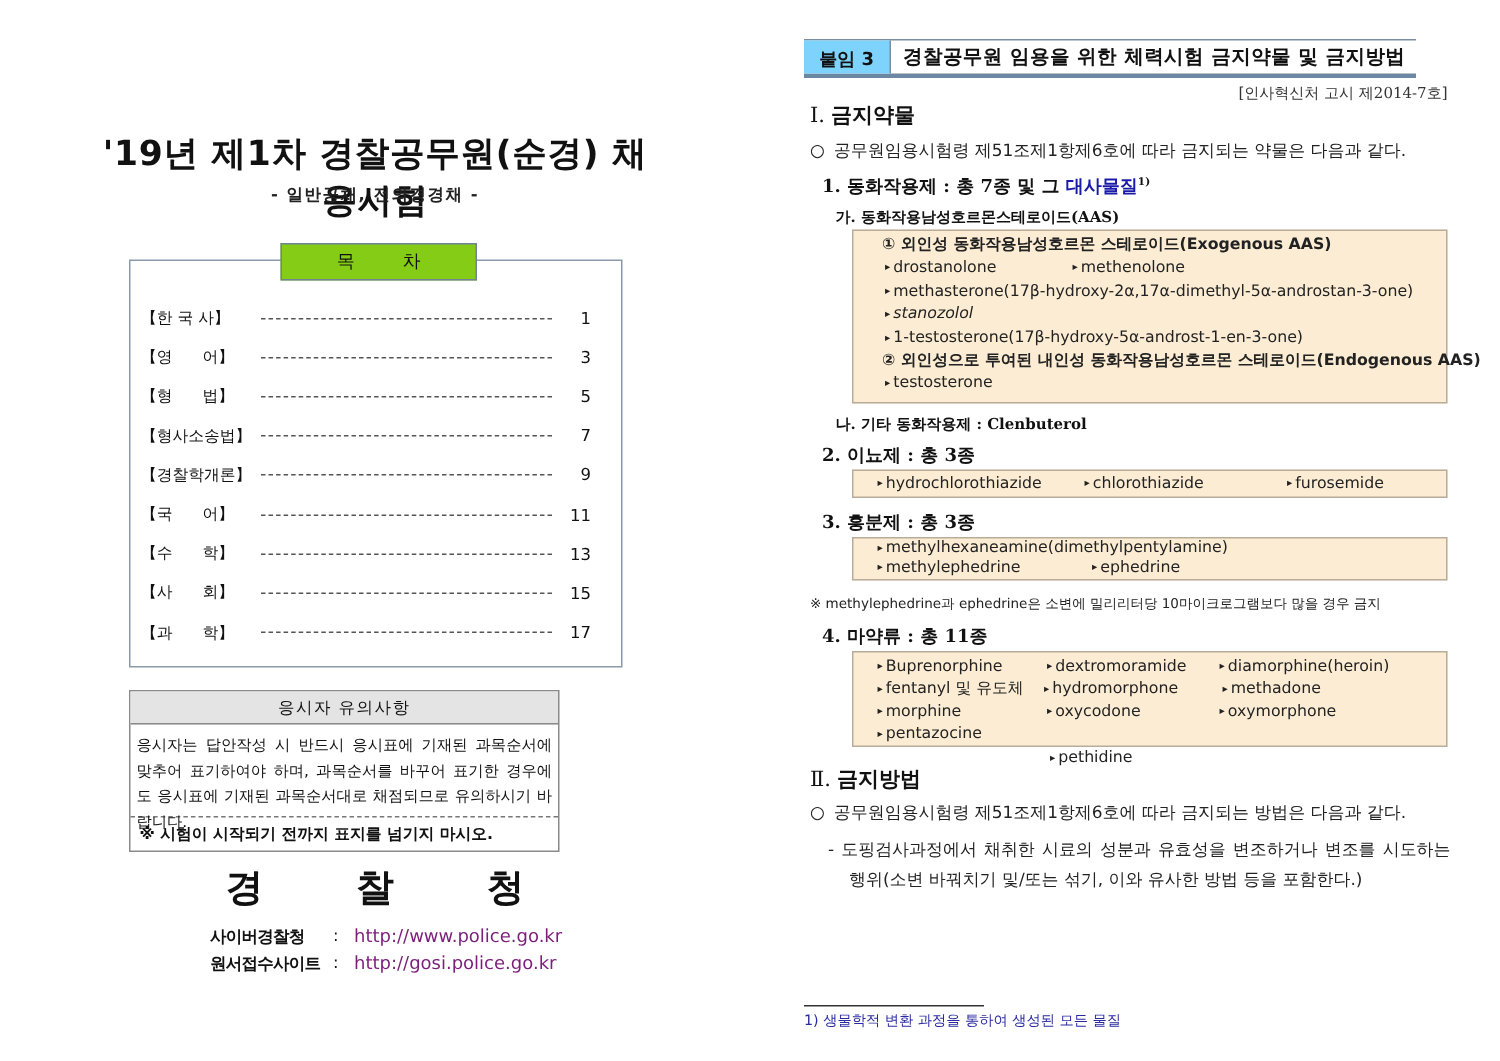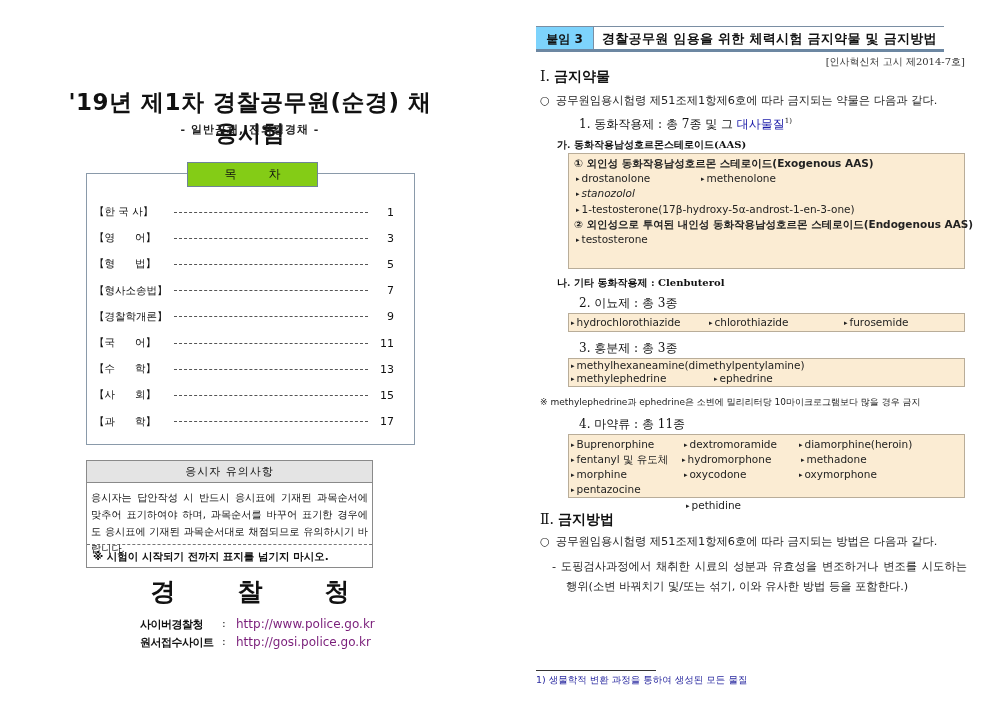--- a/index.html
+++ b/index.html
@@ -83,31 +83,31 @@
   }
   .section-head {
     position: absolute; left: 540px; font-size: 14px; font-weight: bold;
   }
   .section-head .roman { font-family: "DejaVu Serif", serif; font-weight: normal; margin-right: 4px; }
   .intro-line {
     position: absolute; left: 540px; font-size: 11.3px; color: #222;
   }
   .intro-line .circle { margin-right: 6px; }
   .item-head {
-    position: absolute; left: 579px; font-family: "DejaVu Serif", serif; font-size: 12px; font-weight: normal;
+    position: absolute; left: 548px; font-family: "DejaVu Serif", serif; font-size: 12px; font-weight: bold;
   }
   .item-head .link { color: #1a1aa8; }
   .item-head sup { font-size: 7px; }
   .sub-head {
     position: absolute; left: 557px; font-family: "DejaVu Serif", serif; font-size: 10px; font-weight: bold;
   }
   .drug-box {
     position: absolute; left: 568px; width: 397px;
     background: #fbecd3; border: 1px solid #b9ad99;
-    font-size: 10.5px; color: #222; padding: 2px 5px;
+    font-size: 10.5px; color: #222; padding: 2px 19px;
   }
   .drug-line { height: 15px; line-height: 15px; white-space: nowrap; position: relative; }
   .drug-cat { font-weight: bold; font-size: 10.5px; }
   .drug-item { position: absolute; top: 0; }
   .bullet { font-size: 7px; margin-right: 2px; vertical-align: 1px; }
   .note-line {
     position: absolute; left: 540px; top: 396px; font-size: 9px; color: #222;
   }
   .dash-para {
     position: absolute; left: 552px; top: 557px; width: 415px;
@@ -217,20 +217,23 @@
   <span class="link">대사물질</span><sup>1)</sup>
 </div>
 <div class="sub-head" style="top:138px;">가. 동화작용남성호르몬스테로이드(AAS)</div>
 
 <div class="drug-box" style="top:153px; height:116px;">
   <div class="drug-line"><span class="drug-cat">① 외인성 동화작용남성호르몬 스테로이드(Exogenous AAS)</span></div>
   <div class="drug-line">
     <span class="drug-item" style="left:2px;"><span class="bullet">▸</span><span>drostanolone</span></span>
     <span class="drug-item" style="left:127px;"><span class="bullet">▸</span><span>methenolone</span></span>
   </div>
+  <div class="drug-line" style="margin-top:1px;">
+      <span class="drug-item" style="left:2px;"><span class="bullet">▸</span><span>methasterone(17β-hydroxy-2α,17α-dimethyl-5α-androstan-3-one)</span></span>
+    </div>
   <div class="drug-line">
       <span class="drug-item" style="left:2px;font-style:italic;"><span class="bullet">▸</span><span>stanozolol</span></span>
     </div>
   <div class="drug-line" style="margin-top:1px;">
       <span class="drug-item" style="left:2px;"><span class="bullet">▸</span><span>1-testosterone(17β-hydroxy-5α-androst-1-en-3-one)</span></span>
     </div>
   <div class="drug-line"><span class="drug-cat">② 외인성으로 투여된 내인성 동화작용남성호르몬 스테로이드(Endogenous AAS)</span></div>
   <div class="drug-line">
       <span class="drug-item" style="left:2px;"><span class="bullet">▸</span><span>testosterone</span></span>
     </div>

